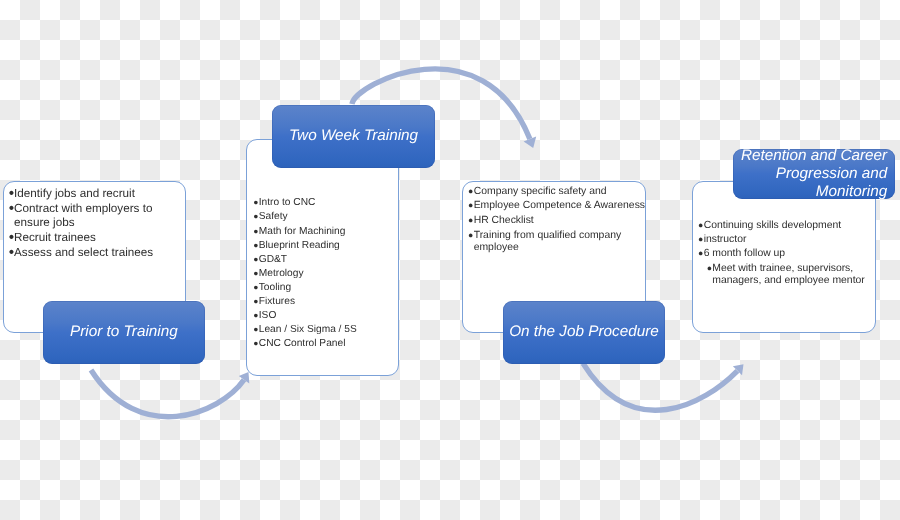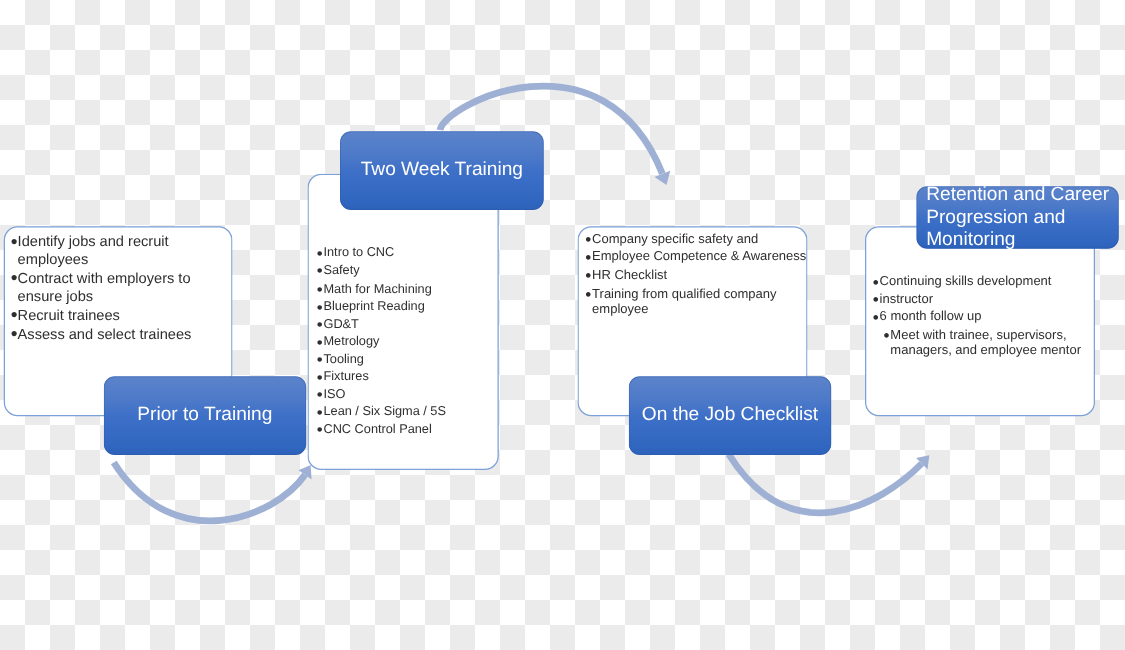--- a/index.html
+++ b/index.html
@@ -23,22 +23,22 @@
   .card li.sub{padding-left:14px;}
   .card li + li{margin-top:var(--sb,0px);}
   .card li.sub .bul{left:8.6px;}
   .bul{position:absolute;left:0;top:0;font-size:1.32em;line-height:inherit;}
   .txt{display:block;}
 
   
   .pill{position:absolute;box-sizing:border-box;border-radius:9px;
         background:linear-gradient(180deg,#5e86cc 0%,#5a82ca 4%,#4a78c8 35%,#3e70c8 50%,#3066bf 90%,#2d62ba 100%);
         color:#fff;display:flex;align-items:center;justify-content:center;
-        text-align:left;font-size:15.3px;line-height:18.2px;
-        box-shadow:inset 0 0 0 0.7px rgba(45,85,165,.45);}
+        text-align:right;font-size:15.3px;line-height:18.2px;
+        box-shadow:inset 0 0 0 0.7px rgba(45,85,165,.45);font-style:italic;}
 
   svg.arrows{position:absolute;left:0;top:0;width:900px;height:520px;}
 </style>
 </head>
 <body>
 
 <div id="stage">
 
   <svg class="arrows" viewBox="0 0 900 520">
     <g fill="#9fb0d5" stroke="#9fb0d5" stroke-width="5.4">
@@ -55,21 +55,20 @@
         <path stroke="none" d="M742.0 375.3 L743.5 364.2 L732.9 366.3 Z"></path>
       </g>
     </g>
   </svg>
 
   <div class="card" style="left:2.5px;top:180.9px;width:183px;height:152.2px;font-size:11.7px;line-height:14.6px;--sb:0.4px;">
     <ul style="padding:5px 4px 0 5.2px;">
         <li class="">
           <span class="bul">•</span>
           <span class="txt">Identify jobs and recruit</span>
-          <span class="txt">employees</span>
         </li>
         <li class="">
           <span class="bul">•</span>
           <span class="txt">Contract with employers to</span>
           <span class="txt">ensure jobs</span>
         </li>
         <li class="">
           <span class="bul">•</span>
           <span class="txt">Recruit trainees</span>
         </li>
@@ -166,29 +165,29 @@
           <span class="txt">6 month follow up</span>
         </li>
         <li class="sub">
           <span class="bul">•</span>
           <span class="txt">Meet with trainee, supervisors,</span>
           <span class="txt">managers, and employee mentor</span>
         </li>
       </ul>
   </div>
 
-  <div class="pill" style="left:43.2px;top:300.5px;width:161.4px;height:63.7px;margin-left:40px;">
+  <div class="pill" style="left:43.2px;top:300.5px;width:161.4px;height:63.7px;">
     <span>Prior to Training</span>
   </div>
 
   <div class="pill" style="left:272.3px;top:104.6px;width:162.4px;height:63.5px;">
     <span>Two Week Training</span>
   </div>
 
   <div class="pill" style="left:503.4px;top:300.5px;width:161.2px;height:63.4px;">
-    <span>On the Job Checklist</span>
+    <span>On the Job Procedure</span>
   </div>
 
   <div class="pill" style="left:733.3px;top:149.1px;width:161.6px;height:50px;">
     <span>Retention and Career<br>Progression and<br>Monitoring</span>
   </div>
 
 </div>
 
 </body></html>

